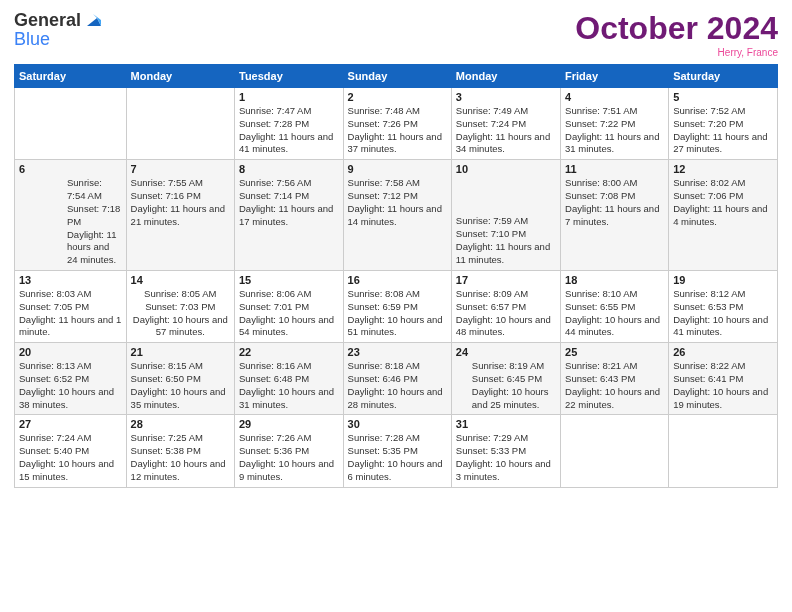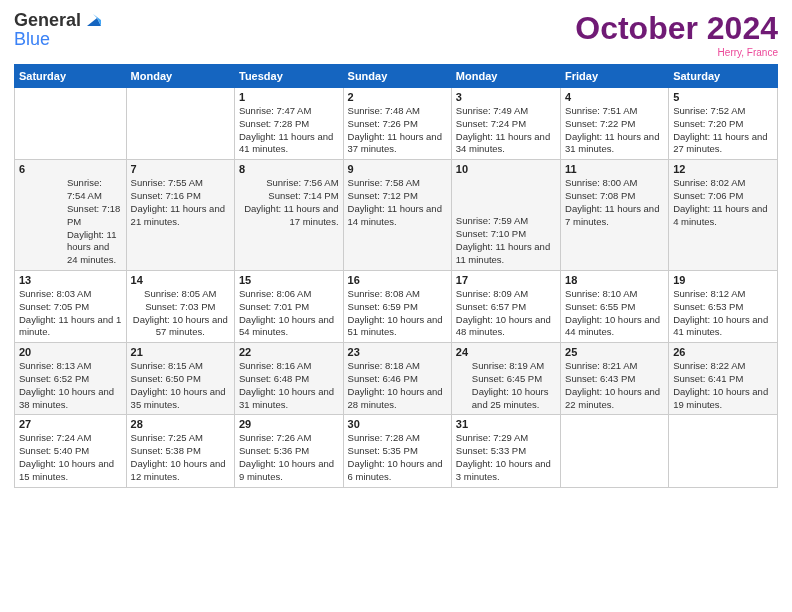--- a/index.html
+++ b/index.html
@@ -158,21 +158,21 @@
 Daylight: 11 hours and 24 minutes.</div>
           </td>
           <td>
             <div class="day-num">7</div>
             <div class="day-detail" style="white-space: pre-line;">Sunrise: 7:55 AM
 Sunset: 7:16 PM
 Daylight: 11 hours and 21 minutes.</div>
           </td>
           <td>
             <div class="day-num">8</div>
-            <div class="day-detail" style="white-space: pre-line; text-align: right;">Sunrise: 7:56 AM
+            <div class="day-detail" style="white-space: pre-line;">Sunrise: 7:56 AM
 Sunset: 7:14 PM
 Daylight: 11 hours and 17 minutes.</div>
           </td>
           <td>
             <div class="day-num">9</div>
             <div class="day-detail" style="white-space: pre-line;">Sunrise: 7:58 AM
 Sunset: 7:12 PM
 Daylight: 11 hours and 14 minutes.</div>
           </td>
           <td>

